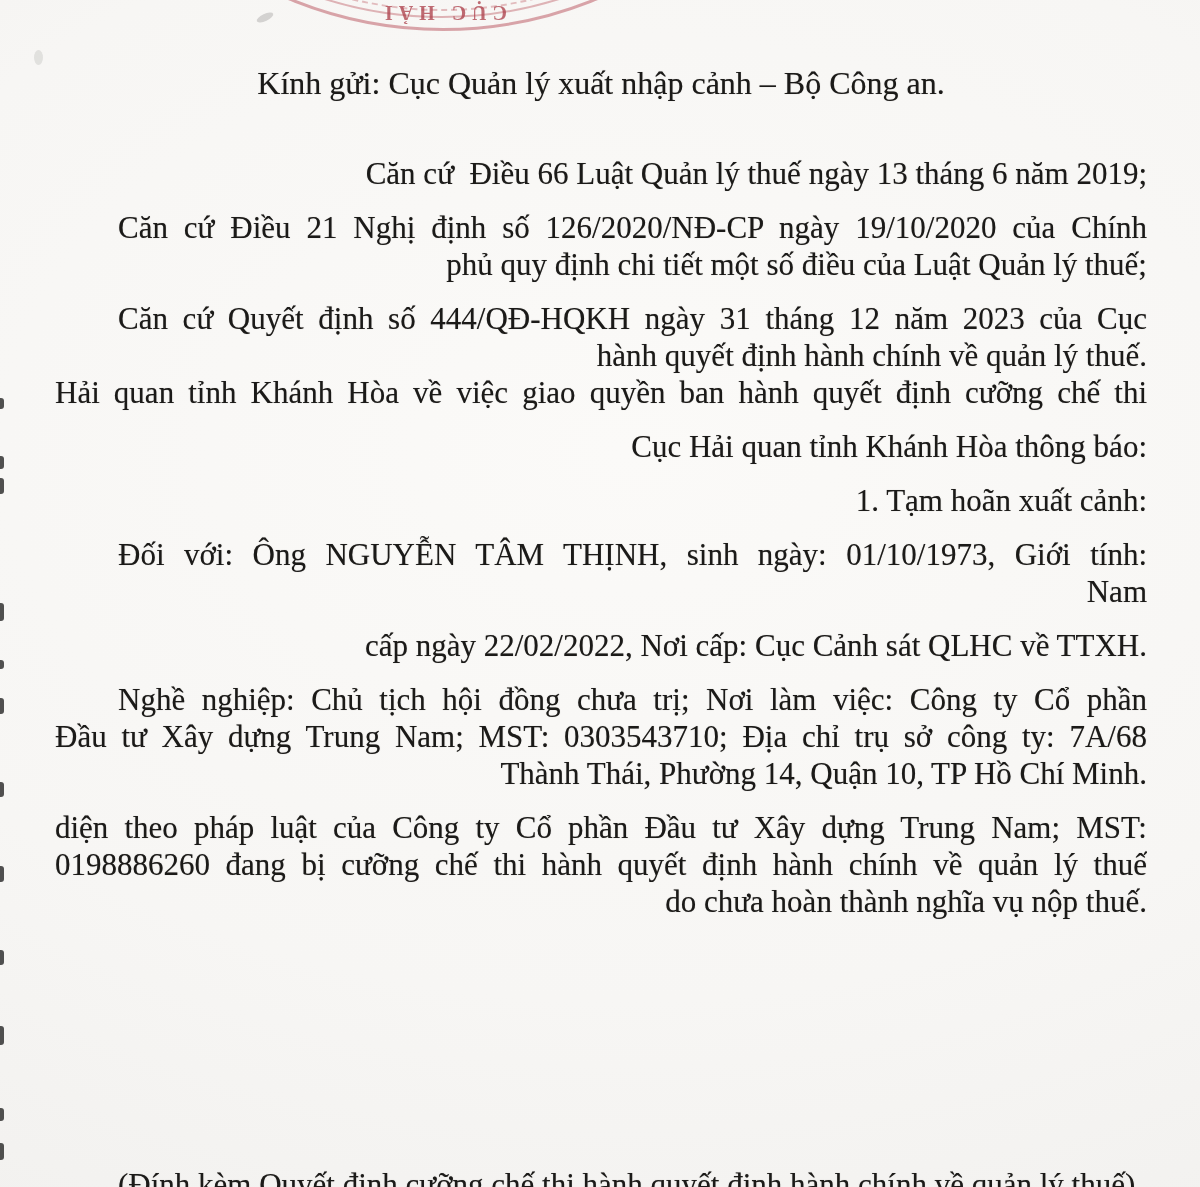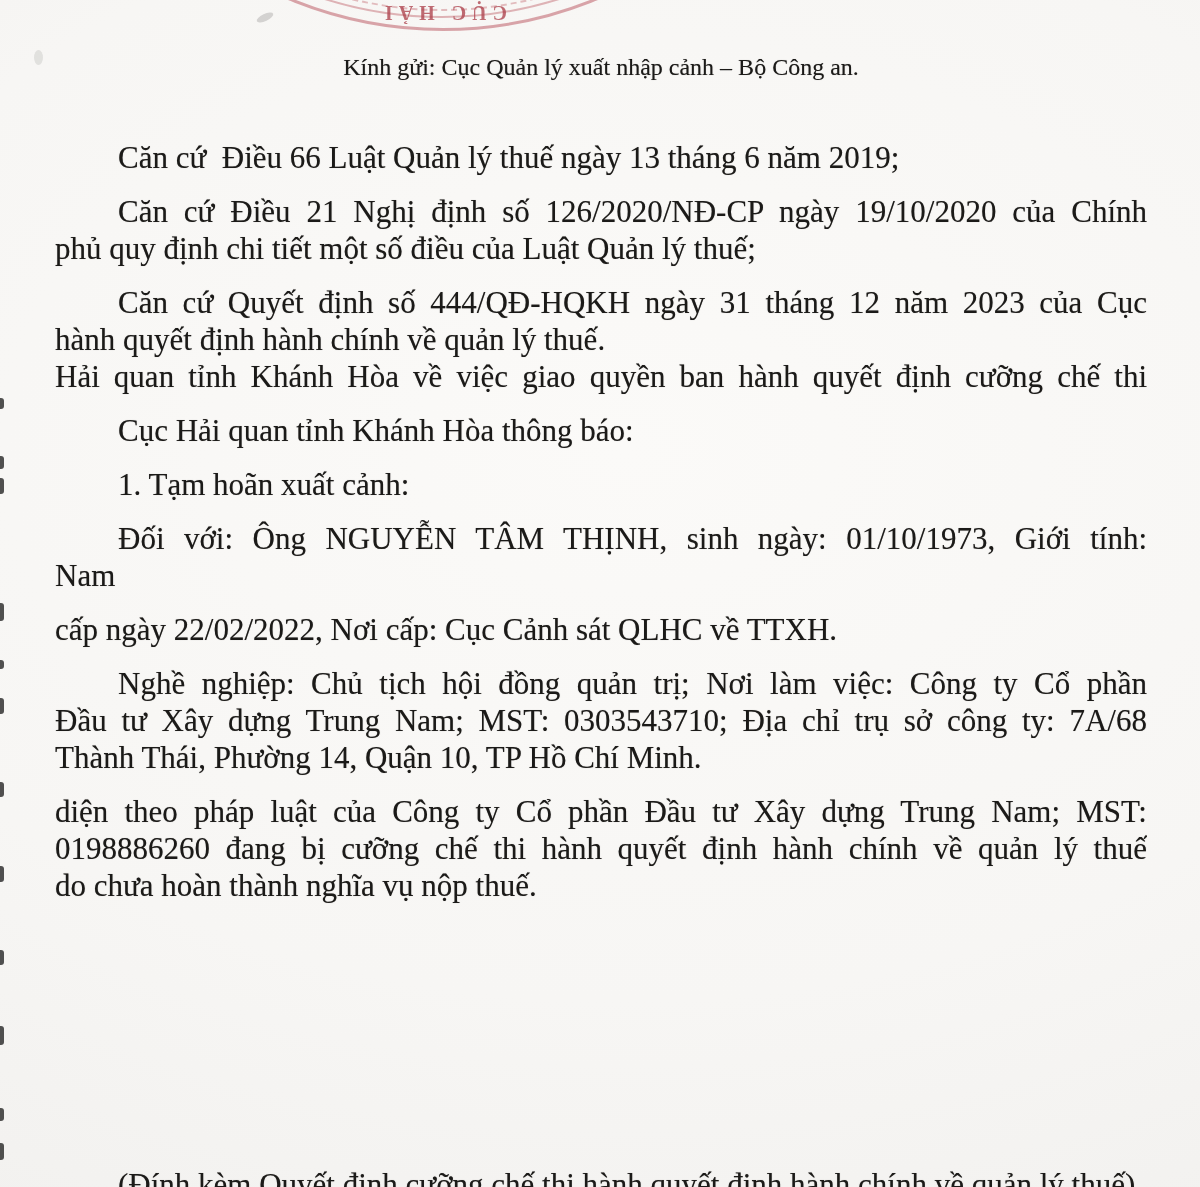--- a/index.html
+++ b/index.html
@@ -13,24 +13,24 @@
   }
 
   
   .doc {
     position:absolute; left:55px; top:47px; width:1092px;
     font-size:31px; color:#1b1a18;
     text-shadow:0 0 0.7px rgba(45,42,40,0.5);
   }
   .salutation {
     height:40px; line-height:40px; text-align:center;
-    font-size:24px; margin:0 0 52px 0; font-weight:normal;
+    font-size:32px; margin:16px 0 52px 0; font-weight:normal;
   }
   .para { margin:0 0 17px 0; }
-  .line { height:37px; line-height:37px; overflow:hidden; text-align:left; }
+  .line { height:37px; line-height:37px; overflow:hidden; text-align:right; }
   .first { text-indent:63px; }
   .just { text-align:justify; text-align-last:justify; }
 
   .clipped-note {
     position:absolute; left:118px; top:1166px; width:1010px;
     font-size:31px; line-height:37px; white-space:nowrap;
     color:#1b1a18; text-shadow:0 0 0.7px rgba(45,42,40,0.5);
   }
 
   
@@ -128,21 +128,21 @@
       <div class="line first just">Đối với: Ông NGUYỄN TÂM THỊNH, sinh ngày: 01/10/1973, Giới tính:</div>
       <div class="line">Nam</div>
     </div>
 
     <div class="para">
       <div class="line">cấp ngày 22/02/2022, Nơi cấp: Cục Cảnh sát QLHC về TTXH.</div>
     </div>
 
 
     <div class="para">
-      <div class="line first just">Nghề nghiệp: Chủ tịch hội đồng quản trị; Nơi làm việc: Công ty Cổ phần</div>
+      <div class="line first just">Nghề nghiệp: Chủ tịch hội đồng chưa trị; Nơi làm việc: Công ty Cổ phần</div>
       <div class="line just">Đầu tư Xây dựng Trung Nam; MST: 0303543710; Địa chỉ trụ sở công ty: 7A/68</div>
       <div class="line">Thành Thái, Phường 14, Quận 10, TP Hồ Chí Minh.</div>
     </div>
 
     <div class="para">
       <div class="line just">diện theo pháp luật của Công ty Cổ phần Đầu tư Xây dựng Trung Nam; MST:</div>
       <div class="line just">0198886260 đang bị cưỡng chế thi hành quyết định hành chính về quản lý thuế</div>
       <div class="line">do chưa hoàn thành nghĩa vụ nộp thuế.</div>
     </div>
 

